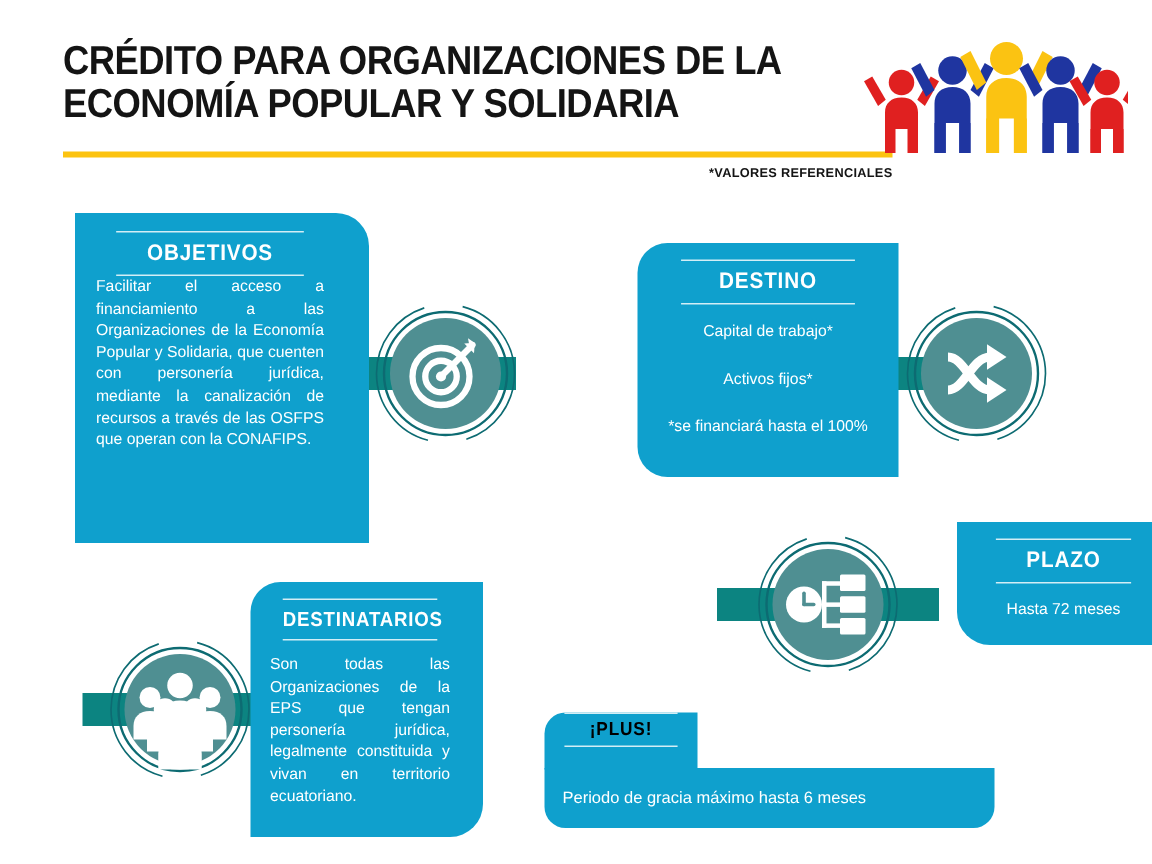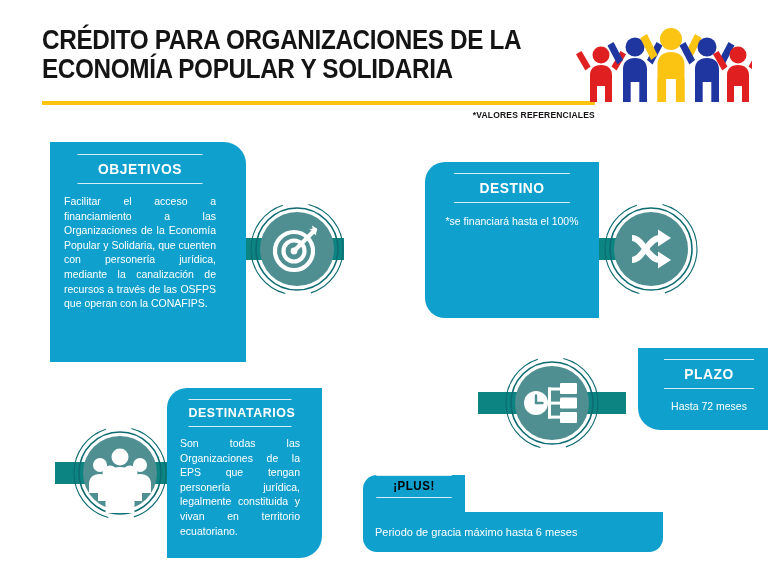--- a/index.html
+++ b/index.html
@@ -94,21 +94,21 @@
   .justified { text-align: justify; text-align-last: left; }
   .centered { text-align: center; }
 
   
   #card-objetivos {
     left: 50px; top: 142px; width: 196px; height: 220px;
     border-radius: 0 22px 0 0;
     padding: 12px 30px 0 14px;
   }
   #card-objetivos .card-title { margin: 0 8px; }
-  #card-objetivos .card-body { margin-top: 10px; }
+  #card-objetivos .card-body { }
 
   
   #card-destino {
     left: 425px; top: 162px; width: 174px; height: 156px;
     border-radius: 20px 0 0 20px;
     padding: 11px 12px 0 12px;
   }
   #card-destino .card-title { margin: 0 12px; }
   #card-destino .card-body { margin-top: 11px; }
   #card-destino .line { margin-bottom: 17px; }
@@ -297,20 +297,22 @@
 </div>
 
 <div class="card" id="card-objetivos">
   <div class="card-title">OBJETIVOS</div>
   <div class="card-body justified">Facilitar el acceso a financiamiento a las Organizaciones de la Economía Popular y Solidaria, que cuenten con personería jurídica, mediante la canalización de recursos a través de las OSFPS que operan con la CONAFIPS.</div>
 </div>
 
 <div class="card" id="card-destino">
   <div class="card-title">DESTINO</div>
   <div class="card-body centered">
+    <div class="line">Capital de trabajo*</div>
+    <div class="line">Activos fijos*</div>
     <div class="line">*se financiará hasta el 100%</div>
   </div>
 </div>
 
 <div class="card" id="card-plazo">
   <div class="card-title">PLAZO</div>
   <div class="card-body centered">Hasta 72 meses</div>
 </div>
 
 <div class="card" id="card-destinatarios">

